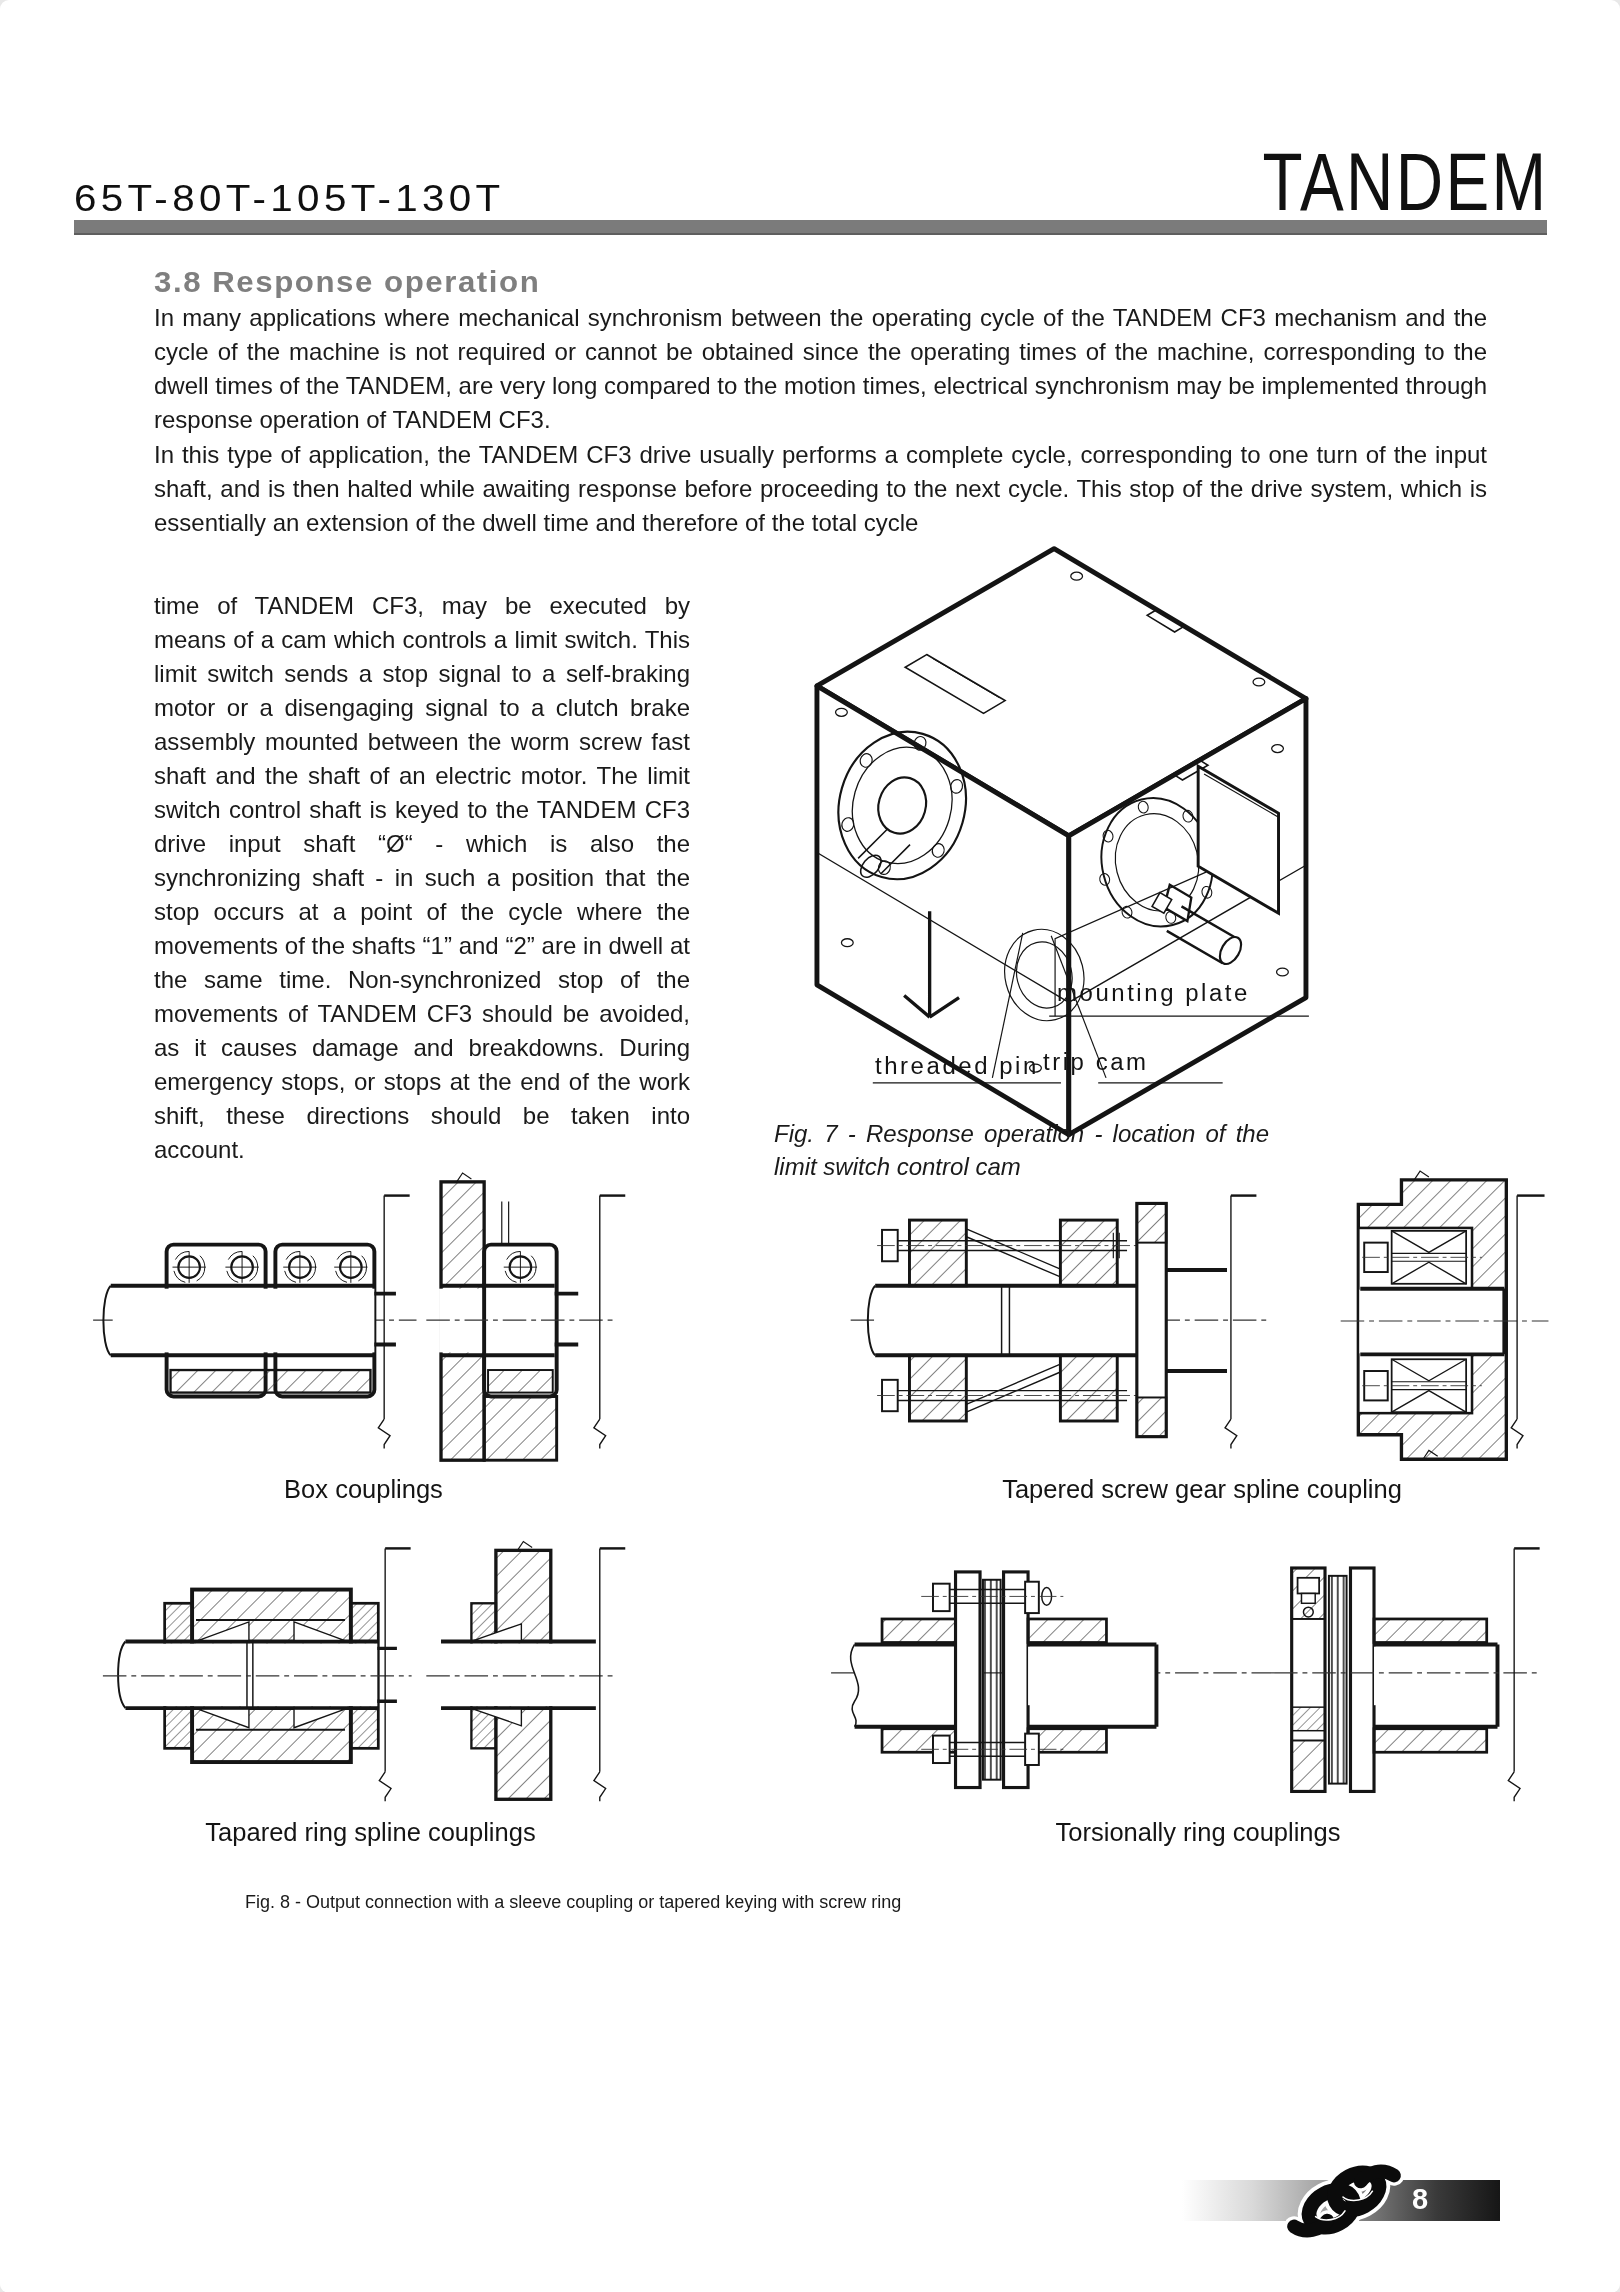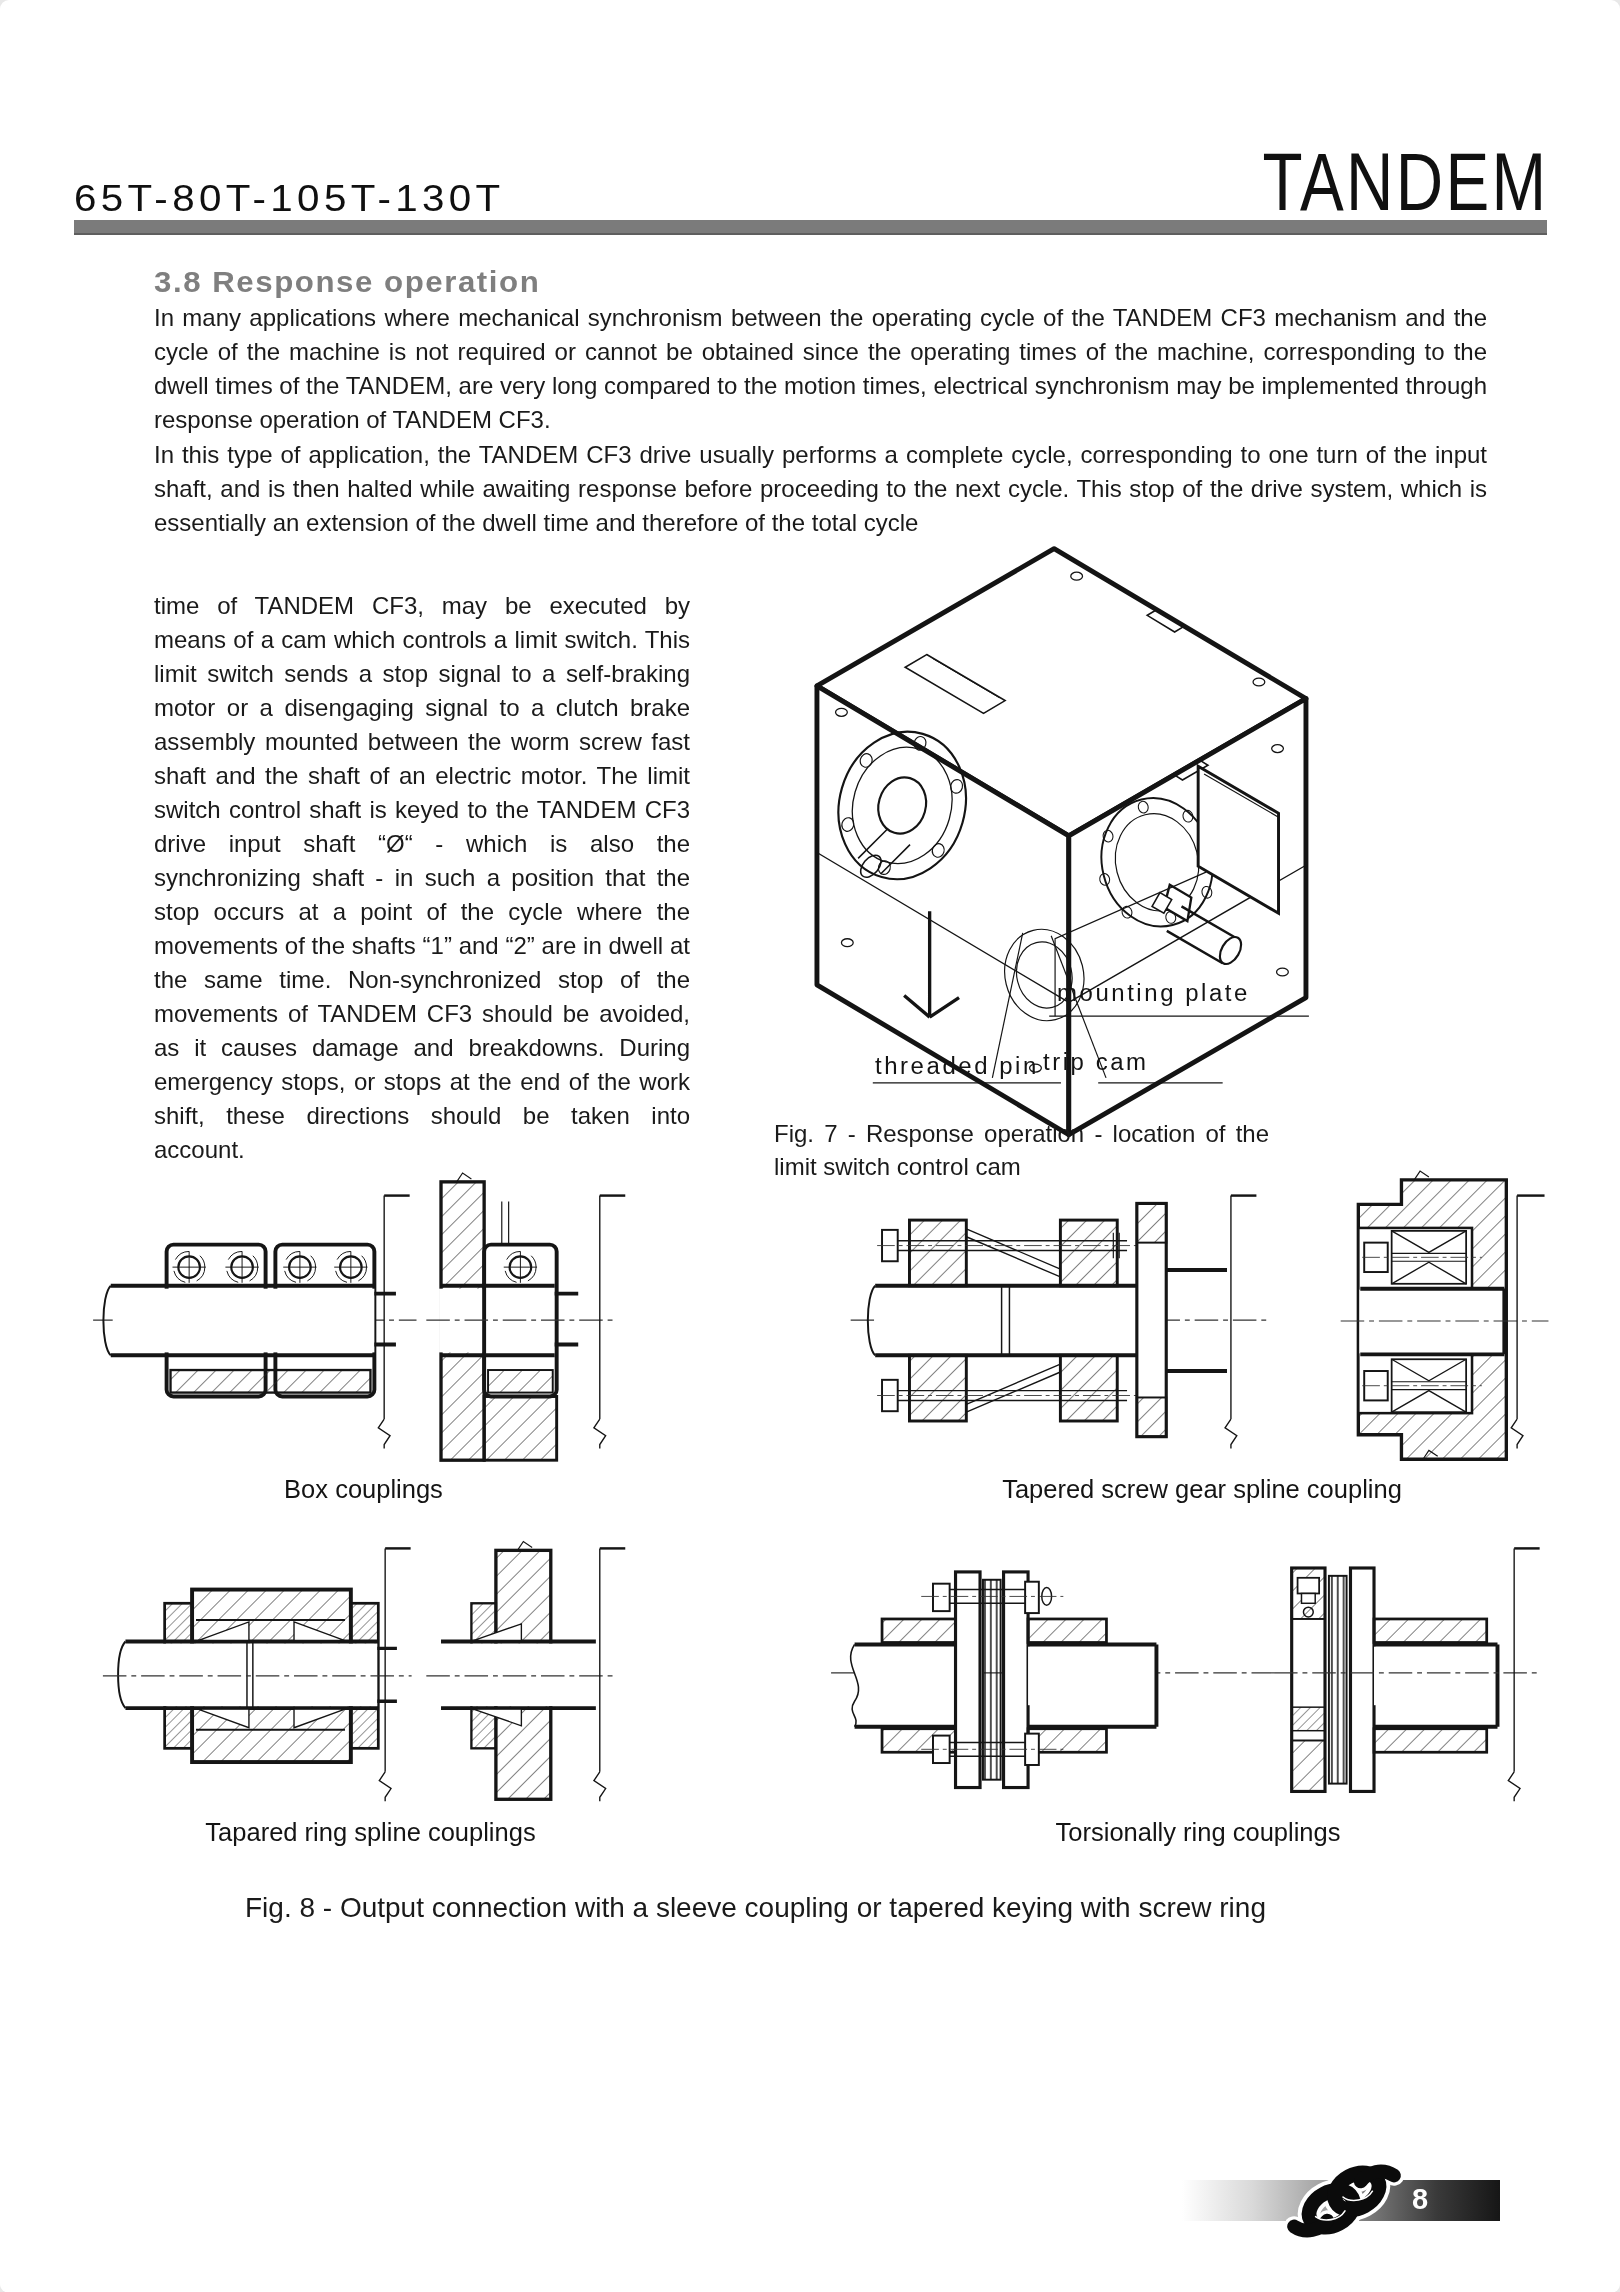--- a/index.html
+++ b/index.html
@@ -38,33 +38,33 @@
   .fig7-svg{position:absolute;left:765px;top:529px;}
   .draw-label{
     position:absolute;font-size:23.5px;letter-spacing:2.5px;color:#141414;
     white-space:nowrap;transform:scaleX(1.02);transform-origin:left;
   }
   .lbl-mounting{left:1057px;top:980px;}
   .lbl-pin{left:875px;top:1053px;}
   .lbl-cam{left:1043px;top:1049px;}
   .fig7-caption{
     position:absolute;left:774px;top:1117px;width:495px;
-    font-size:24px;line-height:33px;text-align:justify;color:#1a1a1a;
+    font-size:24px;line-height:33px;text-align:justify;color:#1a1a1a;font-style:italic;
   }
   
   .fig8-svg{position:absolute;left:0;top:1166px;}
   .coupling-label{
     position:absolute;font-size:25.5px;color:#141414;text-align:center;white-space:nowrap;
   }
   .lbl-box{left:148px;top:1475px;width:431px;}
   .lbl-screwgear{left:859px;top:1475px;width:686px;}
   .lbl-ring{left:145px;top:1818px;width:451px;}
   .lbl-torsion{left:899px;top:1818px;width:598px;}
   .fig8-caption{
-    position:absolute;left:245px;top:1892px;width:1078px;font-size:28px;
+    position:absolute;left:245px;top:1892px;width:1078px;font-size:18px;
     color:#1a1a1a;white-space:nowrap;
   }
   
   .footer-bar{
     position:absolute;left:1182px;top:2180px;width:318px;height:41px;
     background:linear-gradient(to right,#ffffff 0%,#d9d9d9 22%,#8f8f8f 52%,#3a3a3a 80%,#161616 100%);
   }
   .footer-logo{position:absolute;left:1286px;top:2152px;}
   .page-num{
     position:absolute;left:1404px;top:2183px;width:33px;text-align:center;

